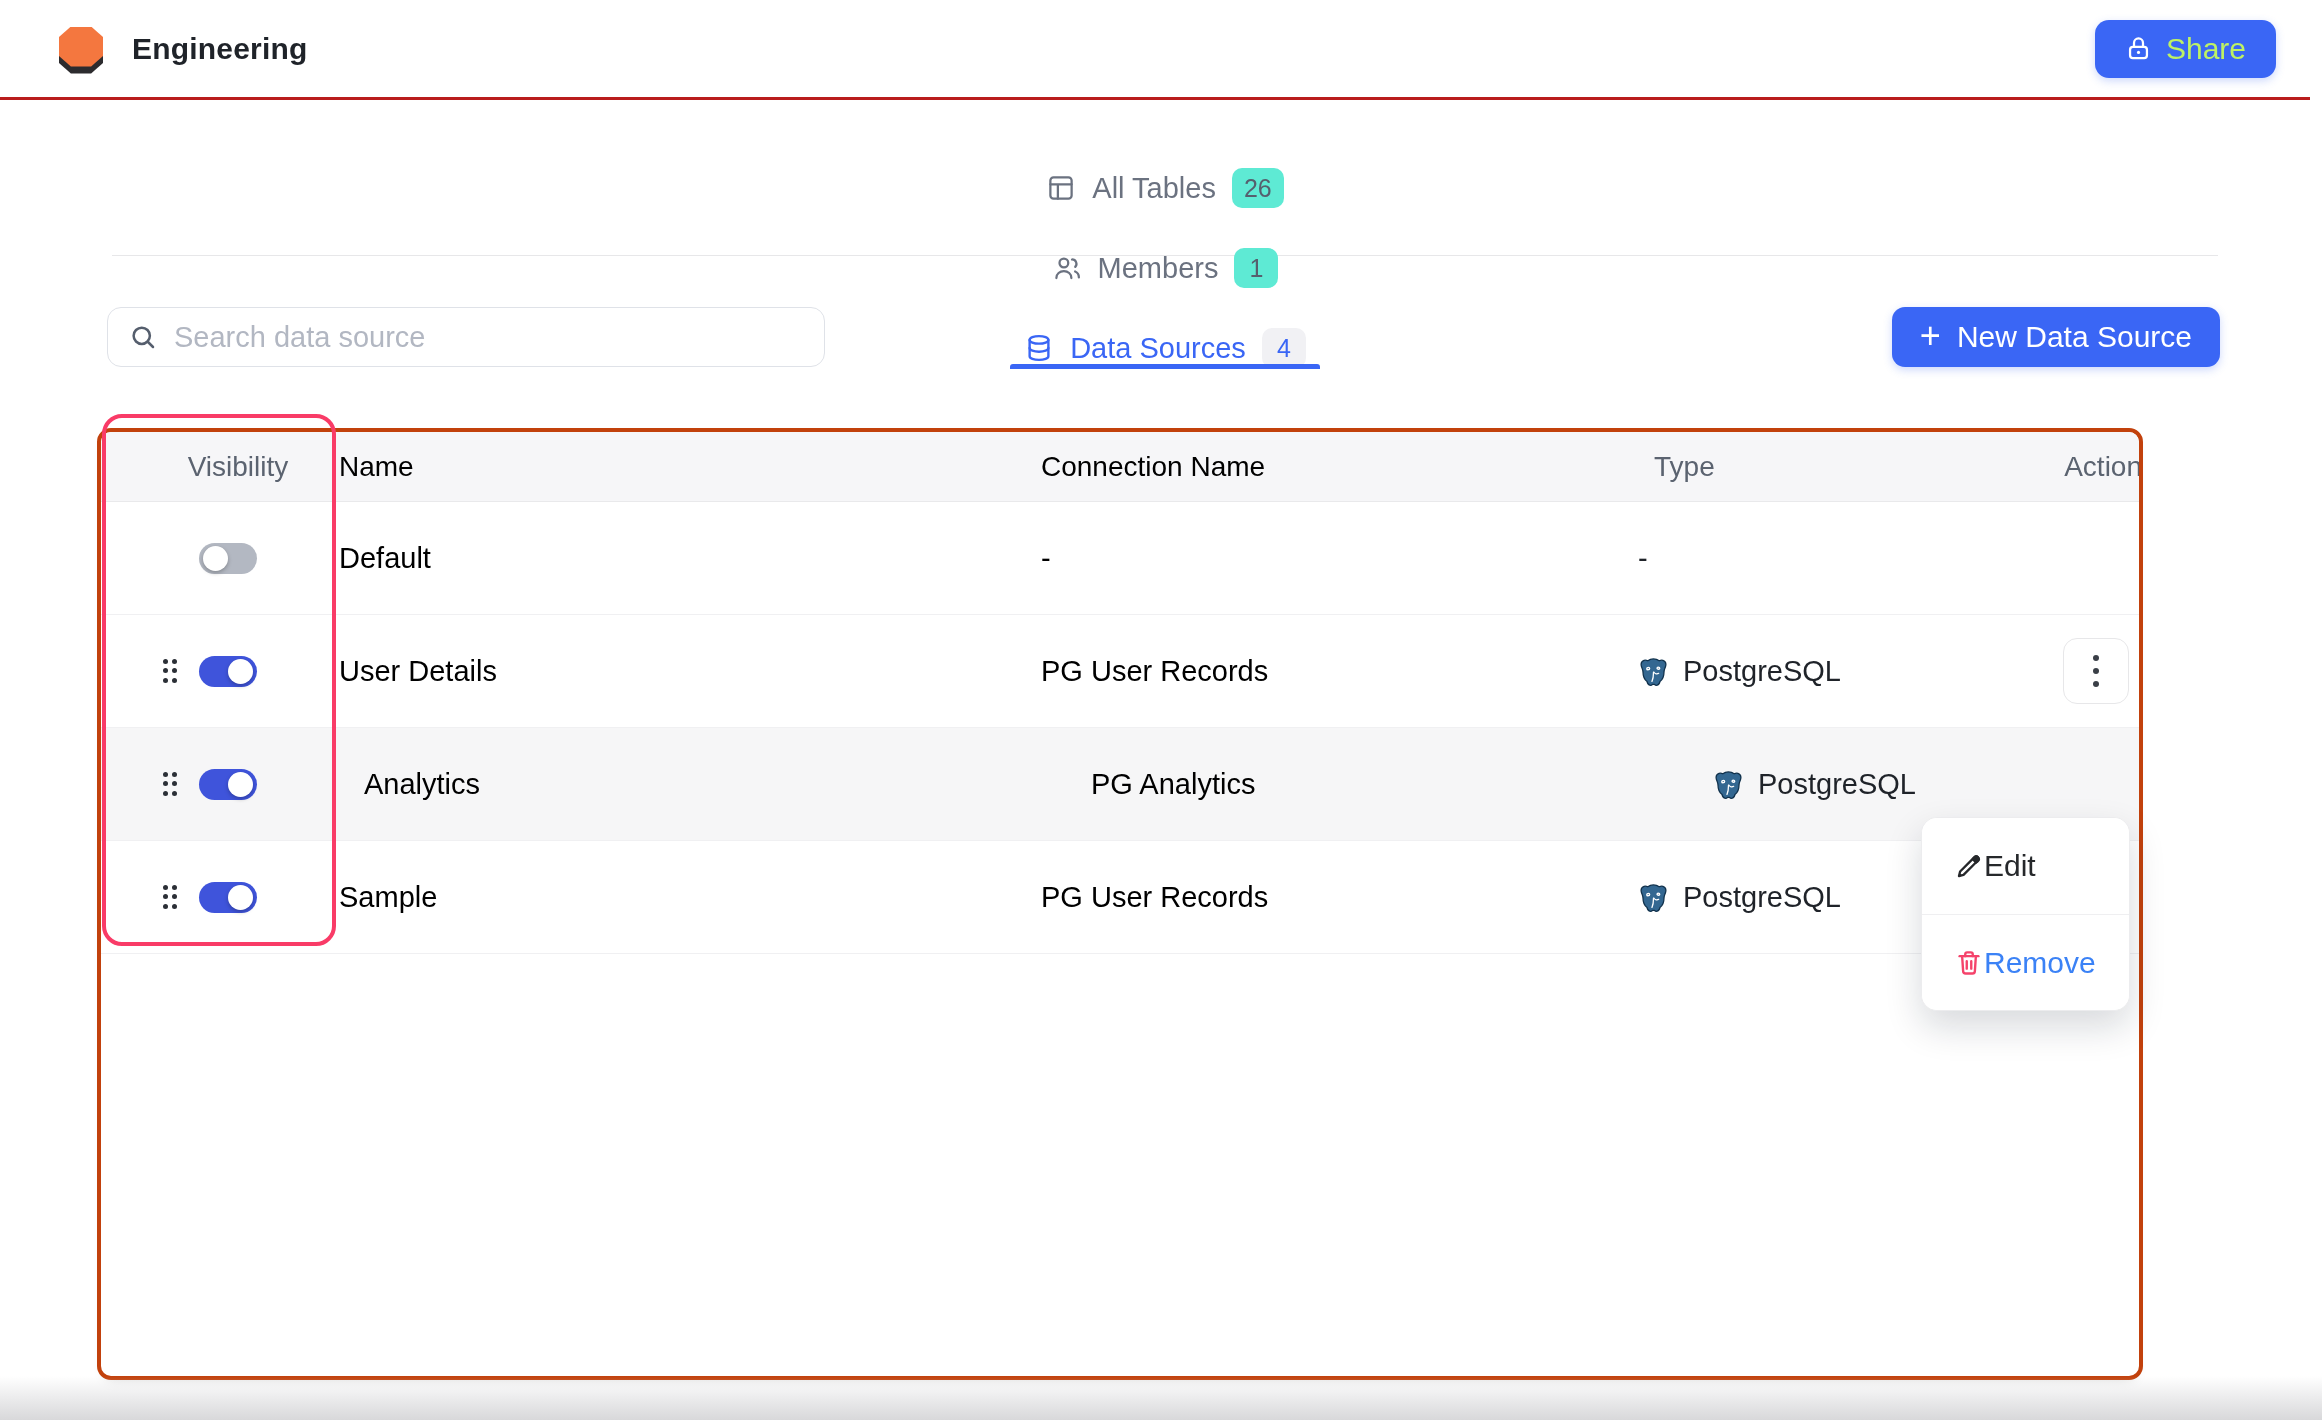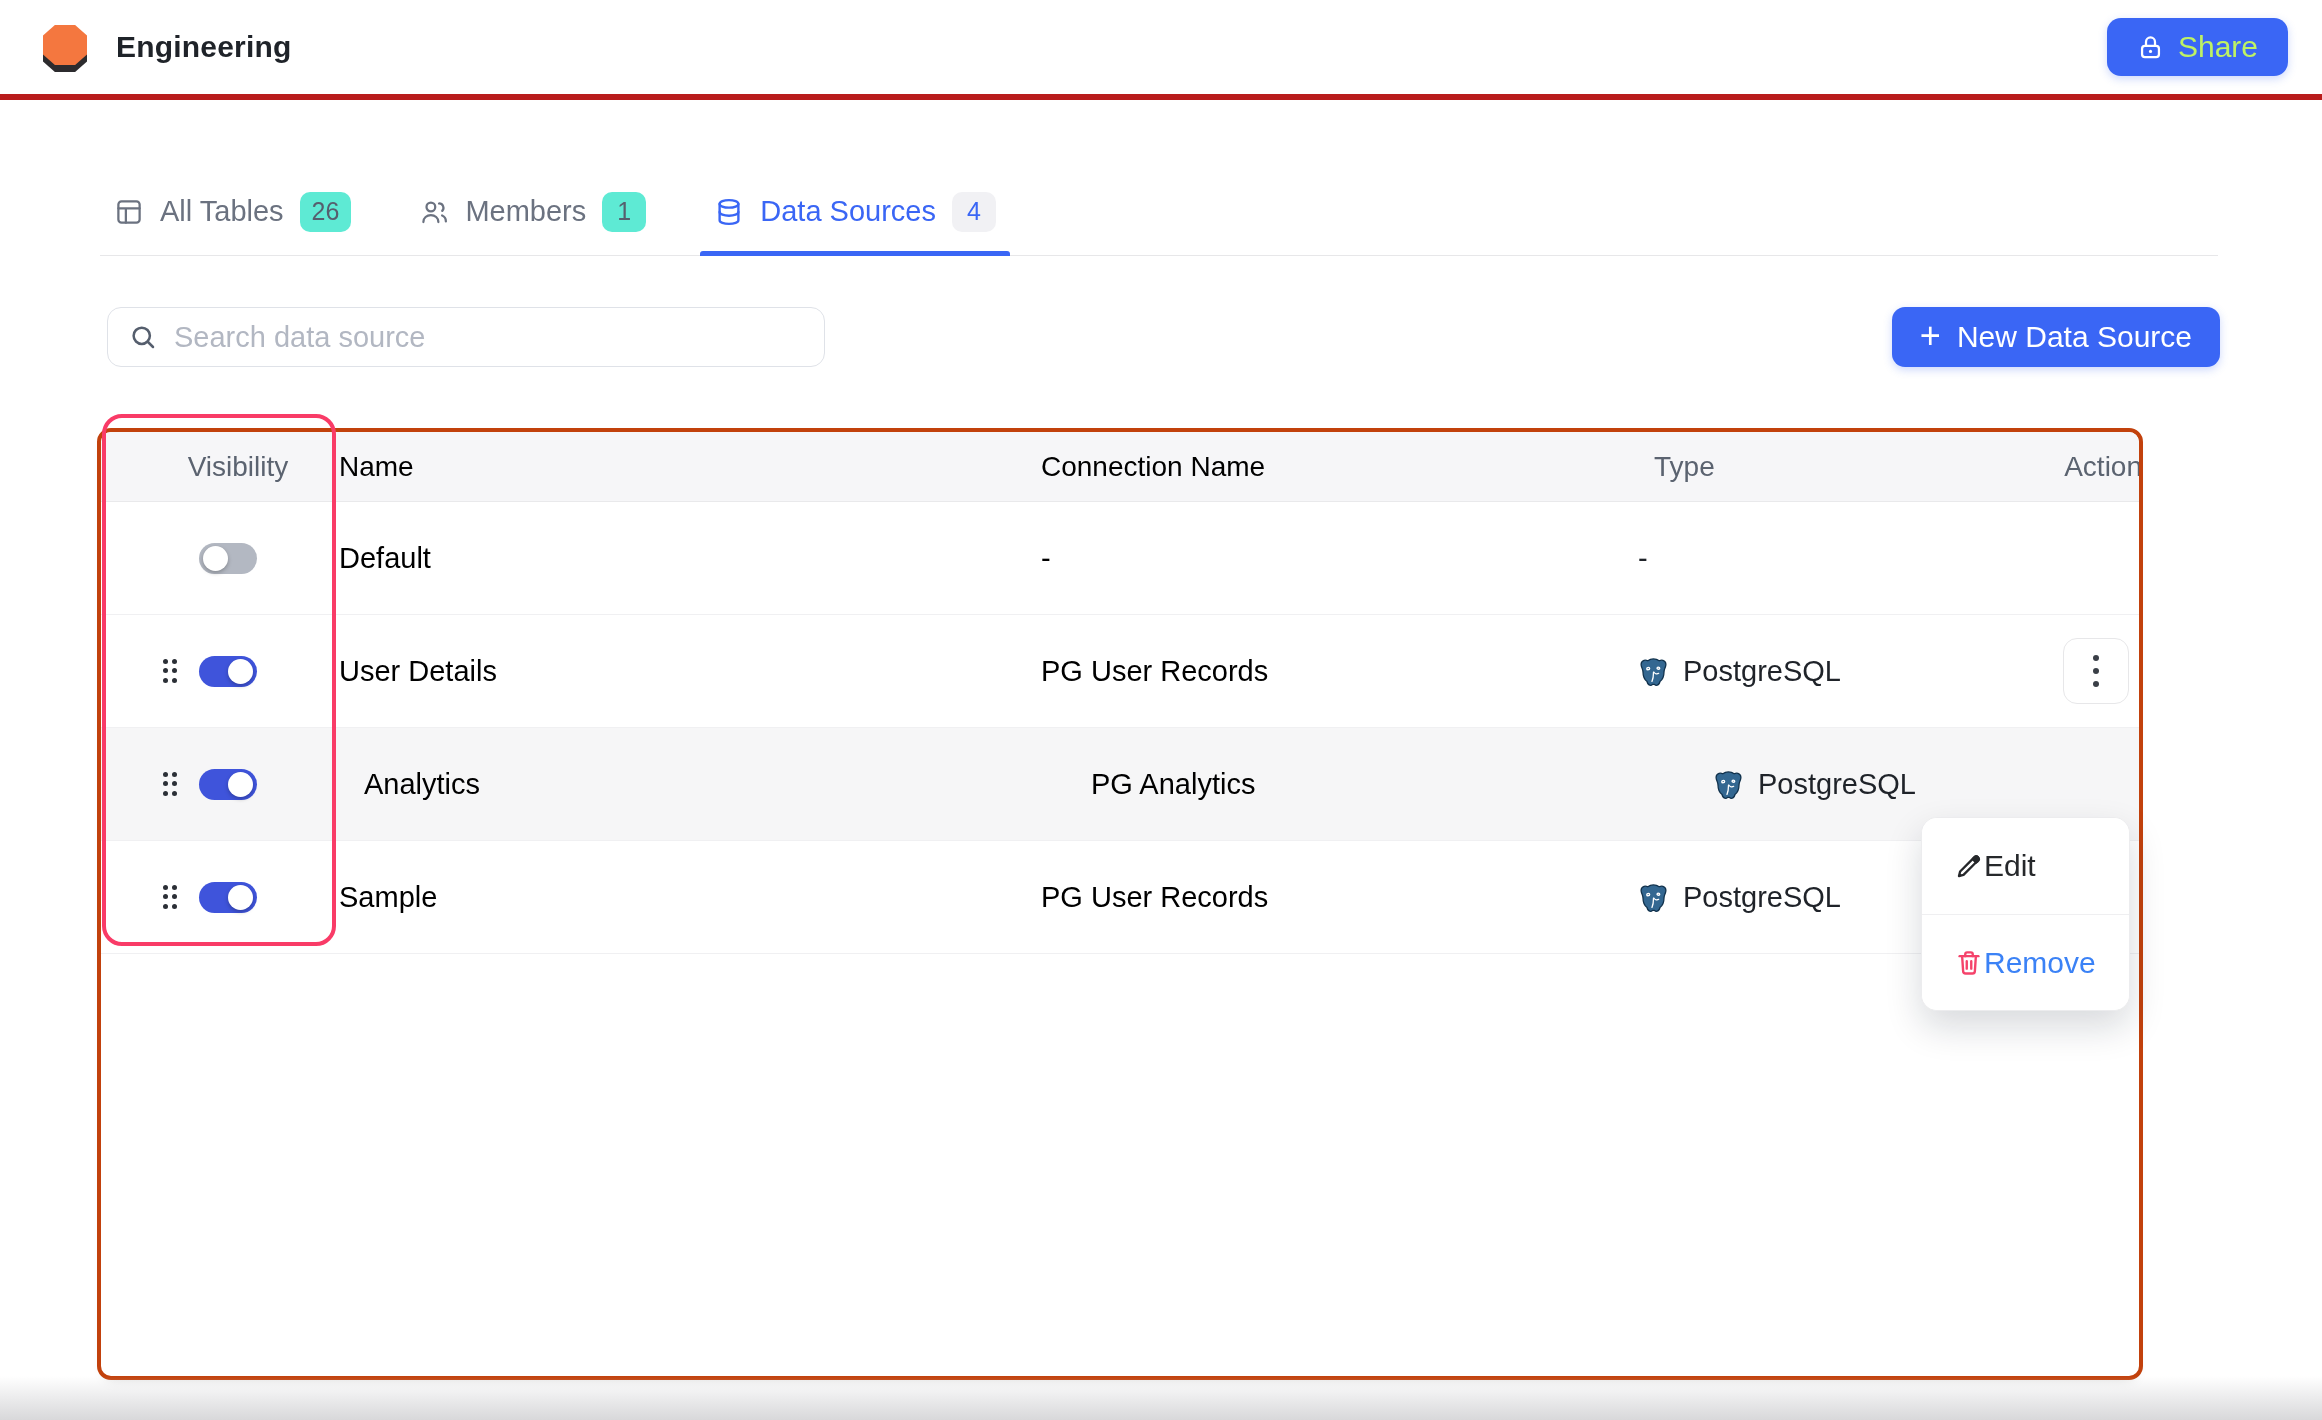--- a/index.html
+++ b/index.html
@@ -6,45 +6,46 @@
   html,body { width:2322px; height:1420px; }
   body {
     font-family:"Liberation Sans", sans-serif;
     background:#ffffff; overflow:hidden; position:relative;
     color:#1f2329;
   }
   .app { position:relative; width:2322px; height:1420px; background:#fff; }
 
   
   .topbar {
-    position:absolute; top:0; left:0; right:0; height:100px;
-    display:flex; align-items:center; padding:0 34px 0 40px;
-    border-bottom:6px solid #b91c1c; background:#fff;
+    position:absolute; top:0; left:0; right:12px; height:100px;
+    display:flex; align-items:center; padding:0 34px 0 56px;
+    border-bottom:3px solid #b91c1c; background:#fff;
   }
   .logo { position:relative; width:50px; height:50px; margin-right:26px; flex:0 0 auto; }
   .logo .hex-dark, .logo .hex-orange {
     position:absolute; left:3px; width:44px; height:40px;
     clip-path:polygon(27% 0, 73% 0, 100% 26%, 100% 74%, 73% 100%, 27% 100%, 0 74%, 0 26%);
   }
   .logo .hex-dark   { top:10px; background:#2c2b2e; }
   .logo .hex-orange { top:3px;  background:#f4773f; }
   .workspace-name { font-size:30px; font-weight:700; color:#1f2329; letter-spacing:.2px; }
   .spacer { flex:1; }
   .share-btn {
     height:58px; padding:0 30px; border:none; border-radius:14px;
     background:#3a66f5; color:#bef264; font-size:30px; font-weight:500;
     font-family:inherit; display:flex; align-items:center; gap:14px; cursor:pointer;
     box-shadow:0 3px 8px rgba(58,102,245,.25);
   }
 
   
   .tabs {
-    position:absolute; top:168px; left:100px; right:104px; height:88px;
+    position:absolute; top:168px; left:112px; right:104px; height:88px;
     display:flex; align-items:center; gap:40px;
     border-bottom:1px solid #e7e7e9;
+    flex-direction:column;
   }
   .tab {
     position:relative; height:100%; display:flex; align-items:center; gap:16px;
     padding:0 14px; cursor:pointer; color:#6b7280; font-size:29px;
   }
   .tab .count-badge {
     min-width:44px; height:40px; padding:0 12px; border-radius:10px;
     background:#5eead4; color:#565f6e; font-size:25px;
     display:flex; align-items:center; justify-content:center;
   }

